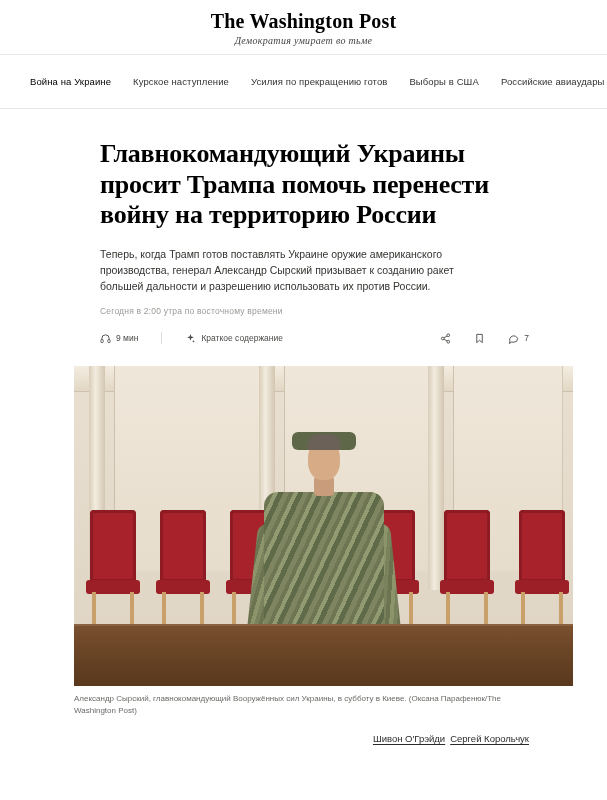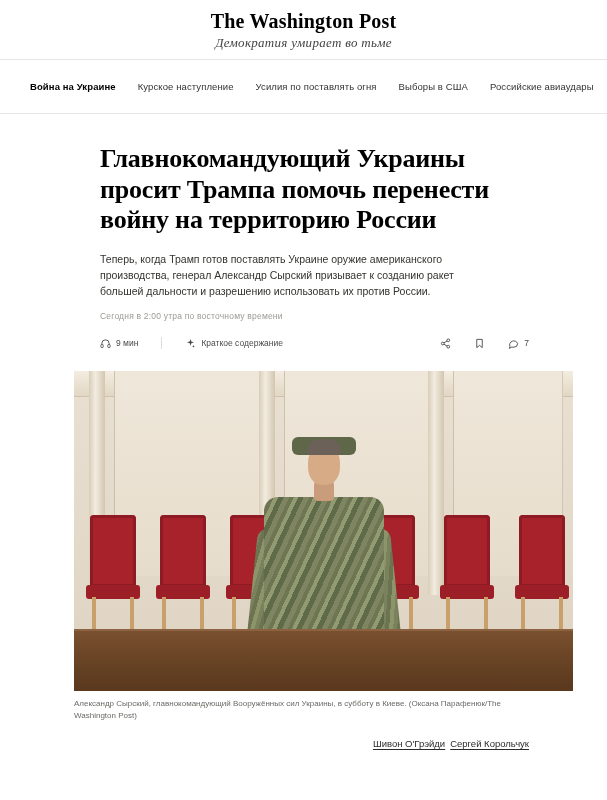--- a/index.html
+++ b/index.html
@@ -26,21 +26,21 @@
   .masthead-title {
     font-family: "Liberation Serif", serif;
     font-size: 20px;
     font-weight: 700;
     letter-spacing: 0.2px;
     color: #000;
     line-height: 1.1;
   }
   .masthead-tagline {
     font-family: "Liberation Serif", serif;
-    font-size: 13px;
+    font-size: 10px;
     font-style: italic;
     color: #444;
     margin-top: 3px;
     letter-spacing: 0.3px;
   }
 
   
   .navbar {
     height: 54px;
     display: flex;
@@ -50,21 +50,21 @@
     border-bottom: 1px solid #e6e6e6;
     white-space: nowrap;
     overflow: hidden;
   }
   .nav-item {
     font-size: 9.5px;
     color: #333;
     letter-spacing: 0.1px;
   }
   .nav-item.active {
-    font-weight: 700;
+    font-weight: 400;
     color: #000;
     text-align: center;
   }
 
   
   .article {
     padding: 0 78px 0 100px;
   }
   .headline {
     font-family: "Liberation Serif", serif;
@@ -241,21 +241,21 @@
 <div class="page">
 
   <div class="masthead">
     <div class="masthead-title">The Washington Post</div>
     <div class="masthead-tagline">Демократия умирает во тьме</div>
   </div>
 
   <div class="navbar">
     <div class="nav-item active">Война на Украине</div>
     <div class="nav-item">Курское наступление</div>
-    <div class="nav-item">Усилия по поставлять огня</div>
+    <div class="nav-item">Усилия по прекращению готов</div>
     <div class="nav-item">Выборы в США</div>
     <div class="nav-item">Российские авиаудары</div>
   </div>
 
   <div class="article">
     <h1 class="headline">Главнокомандующий Украины просит Трампа помочь перенести войну на территорию России</h1>
     <p class="subhead">Теперь, когда Трамп готов поставлять Украине оружие американского производства, генерал Александр Сырский призывает к созданию ракет большей дальности и разрешению использовать их против России.</p>
     <div class="timestamp">Сегодня в 2:00 утра по восточному времени</div>
 
     <div class="actionbar">

